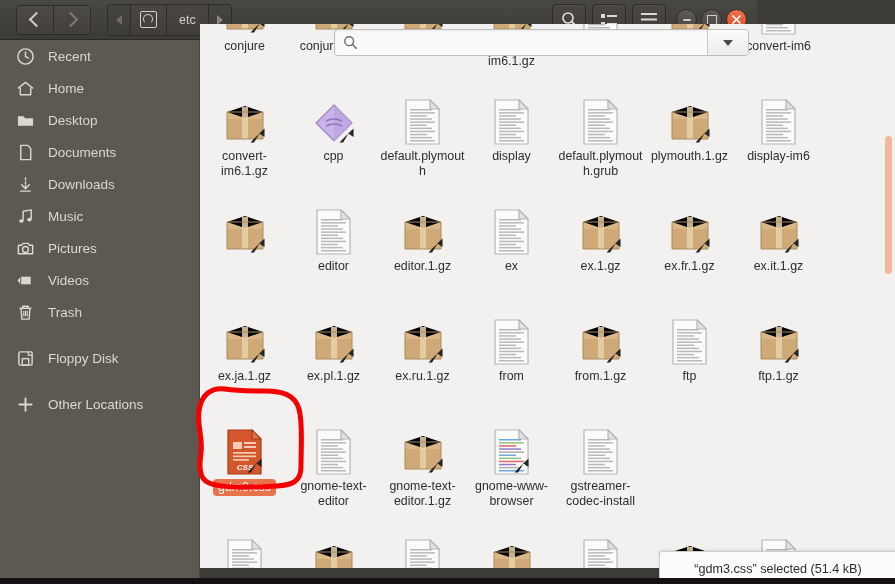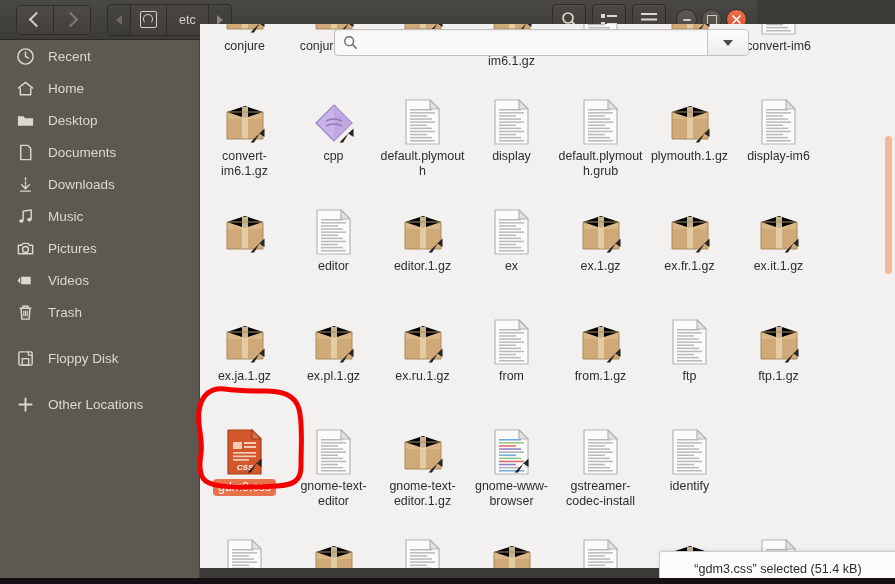--- a/index.html
+++ b/index.html
@@ -1014,42 +1014,20 @@
                   <rect x="6" y="28.6" width="22" height="1.5" fill="#b9b9b9"></rect>
                   <rect x="6" y="31.7" width="25" height="1.5" fill="#b9b9b9"></rect>
                   <rect x="6" y="34.8" width="17" height="1.5" fill="#b9b9b9"></rect>
                   <rect x="6" y="37.900000000000006" width="22" height="1.5" fill="#b9b9b9"></rect>
                   <rect x="6" y="41" width="25" height="1.5" fill="#b9b9b9"></rect>
                 </svg>
               </span>
             </div>
             <div class="fname">gstreamer-codec-install</div>
           </div>
-          <div class="cell">
-            <div class="thumb">
-              <span class="icon-doc">
-                <svg class="i" width="38" height="46" viewBox="0 0 38 46">
-                  <path d="M2 1 H26 L35 10 V45 H2 Z" fill="#fbfbfb" stroke="#b5b5b5" stroke-width="1.2" stroke-linejoin="round"></path>
-                  <path d="M26 1 L26 10 L35 10 Z" fill="#e2e2e2" stroke="#b5b5b5" stroke-width="1.2" stroke-linejoin="round"></path>
-                  <rect x="6" y="10" width="22" height="1.5" fill="#b9b9b9"></rect>
-                  <rect x="6" y="13.1" width="25" height="1.5" fill="#b9b9b9"></rect>
-                  <rect x="6" y="16.2" width="17" height="1.5" fill="#b9b9b9"></rect>
-                  <rect x="6" y="19.3" width="22" height="1.5" fill="#b9b9b9"></rect>
-                  <rect x="6" y="22.4" width="25" height="1.5" fill="#b9b9b9"></rect>
-                  <rect x="6" y="25.5" width="17" height="1.5" fill="#b9b9b9"></rect>
-                  <rect x="6" y="28.6" width="22" height="1.5" fill="#b9b9b9"></rect>
-                  <rect x="6" y="31.7" width="25" height="1.5" fill="#b9b9b9"></rect>
-                  <rect x="6" y="34.8" width="17" height="1.5" fill="#b9b9b9"></rect>
-                  <rect x="6" y="37.900000000000006" width="22" height="1.5" fill="#b9b9b9"></rect>
-                  <rect x="6" y="41" width="25" height="1.5" fill="#b9b9b9"></rect>
-                </svg>
-              </span>
-            </div>
-            <div class="fname">identify</div>
-          </div>
         </div>
         <div class="row" style="height:110px;">
           <div class="cell">
             <div class="thumb">
               <span class="icon-doc">
                 <svg class="i" width="38" height="46" viewBox="0 0 38 46">
                   <path d="M2 1 H26 L35 10 V45 H2 Z" fill="#fbfbfb" stroke="#b5b5b5" stroke-width="1.2" stroke-linejoin="round"></path>
                   <path d="M26 1 L26 10 L35 10 Z" fill="#e2e2e2" stroke="#b5b5b5" stroke-width="1.2" stroke-linejoin="round"></path>
                   <rect x="6" y="10" width="22" height="1.5" fill="#b9b9b9"></rect>
                   <rect x="6" y="13.1" width="25" height="1.5" fill="#b9b9b9"></rect>

